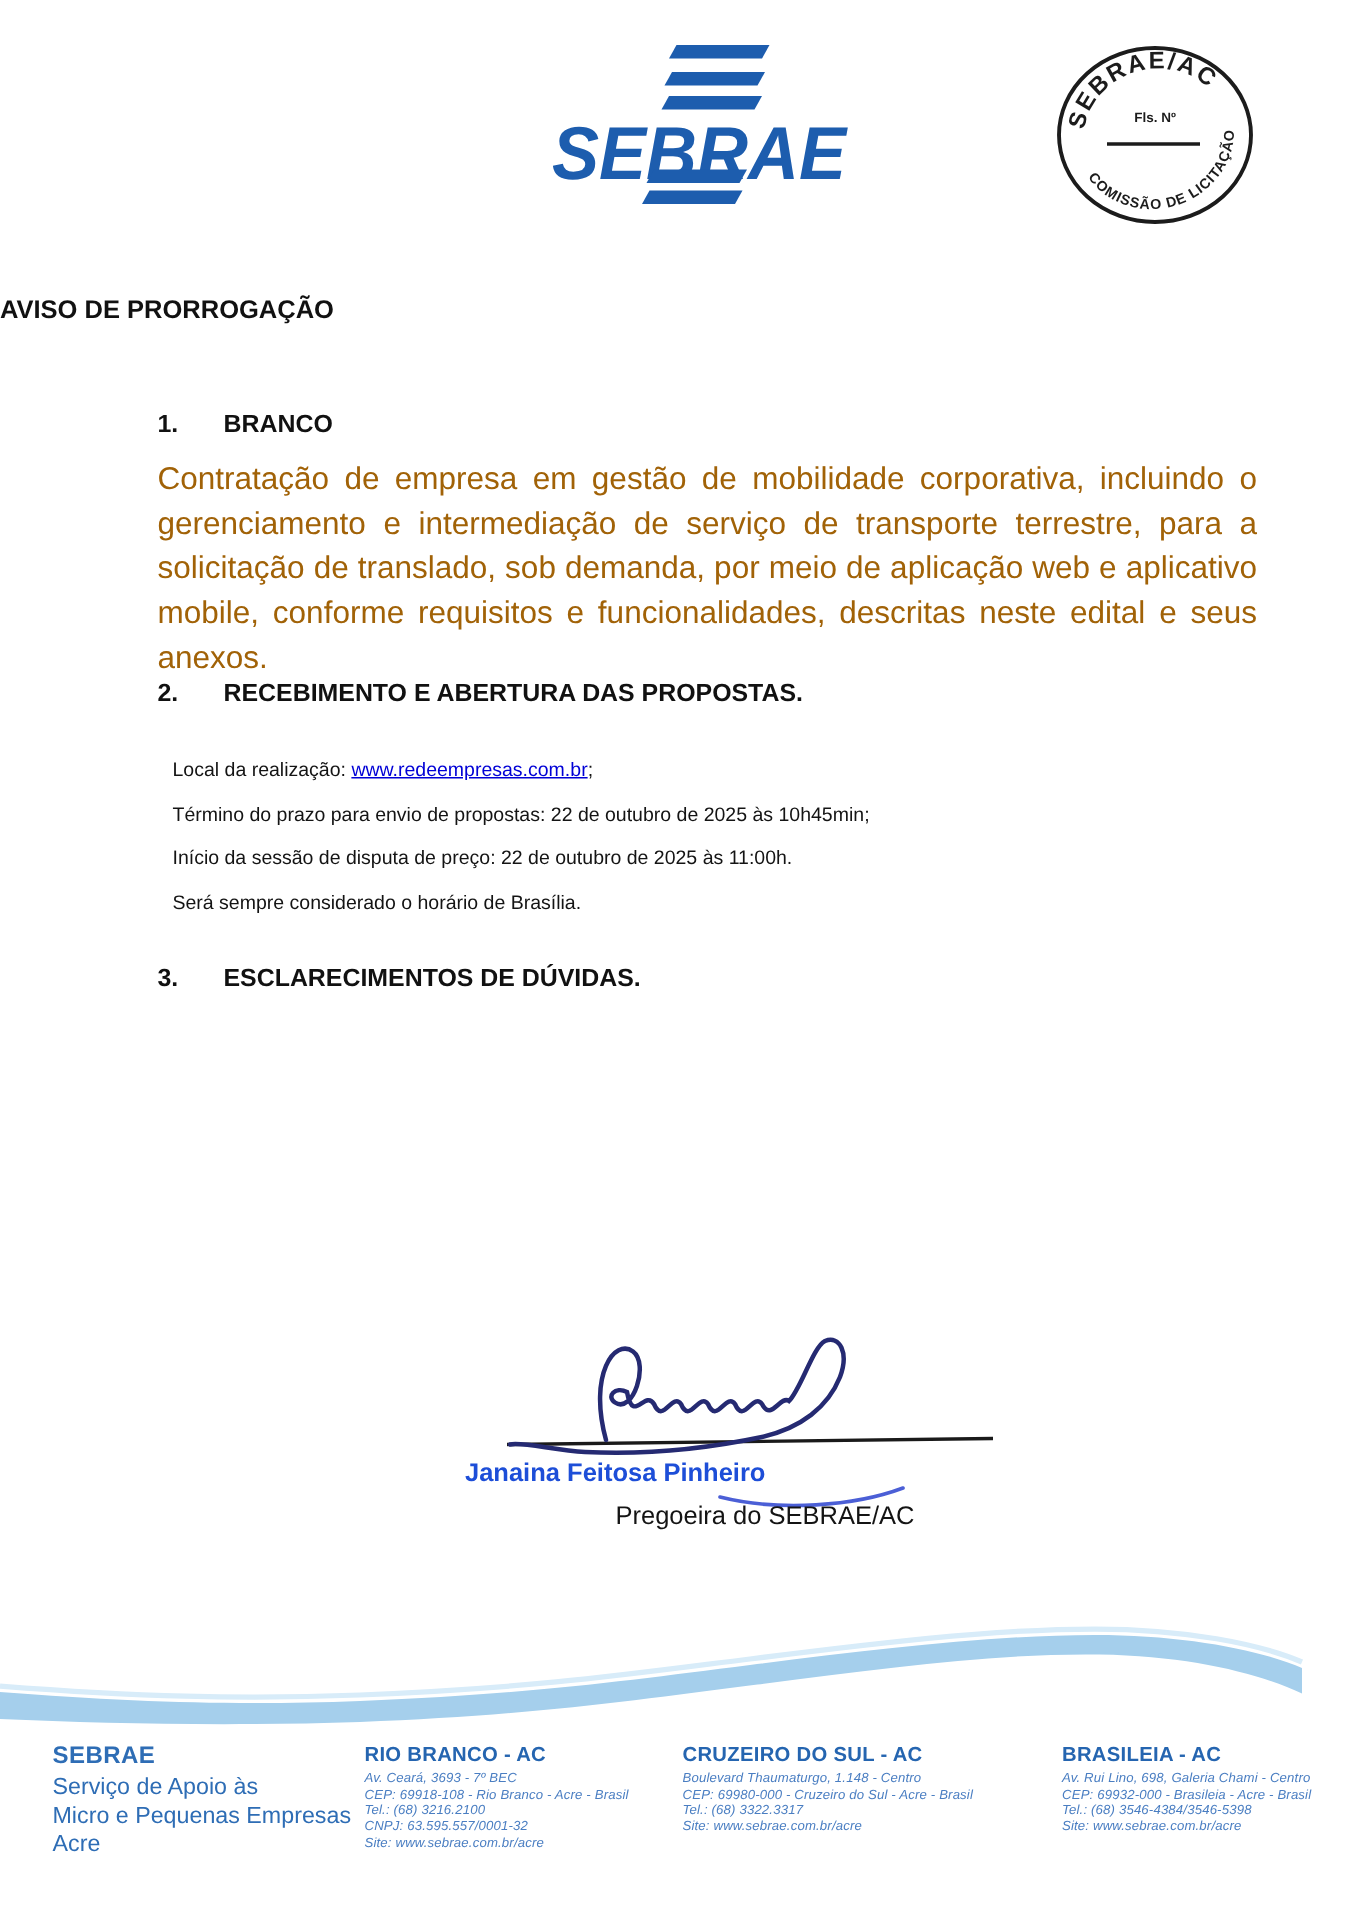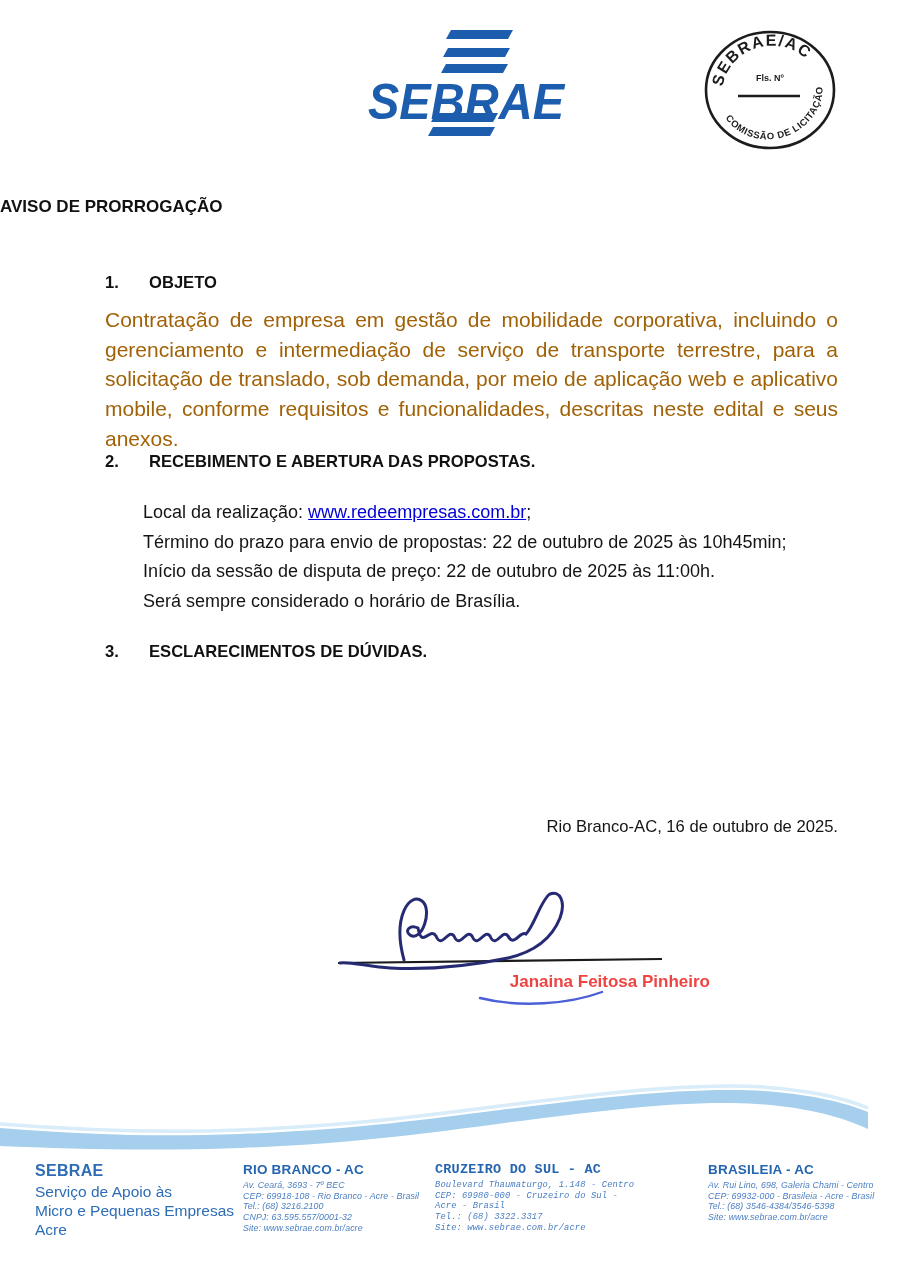--- a/index.html
+++ b/index.html
@@ -10,40 +10,40 @@
   
   .logo-svg{position:absolute;left:357px;top:27px;width:240px;height:116px;}
   .stamp-svg{position:absolute;left:700px;top:27px;width:140px;height:130px;}
   .title{position:absolute;left:0;top:196px;width:900px;text-align:left;
     font-weight:bold;font-size:17px;line-height:22px;color:#111;}
   
   .block{position:absolute;left:105px;width:733px;}
   .sec-head{display:flex;font-weight:bold;font-size:16.6px;color:#111;}
   .sec-head .num{width:44px;flex:0 0 44px;}
   .para{margin-left:23px;text-align:justify;font-size:21px;line-height:29.7px;color:#a16207;}
-  .lines{margin-left:38px;font-size:18px;line-height:29.7px;color:#141414;}
+  .lines{margin-left:10px;font-size:13px;line-height:29.7px;color:#141414;}
   .doc-link{color:#0000d6;text-decoration:underline;cursor:pointer;}
   .dateline{position:absolute;left:105px;width:733px;top:817px;text-align:right;
     font-size:16.6px;color:#141414;}
   
   .sig-svg{position:absolute;left:330px;top:888px;width:345px;height:120px;}
-  .sig-name{position:absolute;left:310px;top:972px;width:400px;text-align:right;
-    font-weight:bold;font-size:17px;color:#ef4444;}
+  .sig-name{position:absolute;left:310px;top:972px;width:400px;text-align:left;
+    font-weight:bold;font-size:17px;color:#1d4ed8;}
   .sig-role{position:absolute;left:310px;top:1001px;width:400px;text-align:center;
     font-size:17px;color:#141414;}
   
   .wave-svg{position:absolute;left:0;top:1082px;width:900px;height:70px;}
   .footer-org{position:absolute;left:35px;top:1162px;width:215px;color:#2e6db5;}
   .footer-org .org-name{font-weight:bold;font-size:16px;margin-bottom:2px;letter-spacing:.3px;}
   .footer-org .org-line{font-size:15.5px;line-height:19px;}
   .office{position:absolute;top:1162px;color:#4a7ec2;}
   .office .city{font-weight:bold;font-size:13.5px;color:#2565b0;margin-bottom:3px;letter-spacing:.2px;}
   .office .oline{font-style:italic;font-size:8.8px;line-height:10.7px;letter-spacing:.1px;}
   .office.o1{left:243px;width:200px;}
-  .office.o2{left:435px;width:205px;font-family:Liberation Mono, monospace;}
+  .office.o2{left:455px;width:205px;}
   .office.o3{left:660px;width:240px;margin-left:48px;}
 </style>
 </head>
 <body>
 
 <div class="page">
 
   <svg class="logo-svg" viewBox="0 0 240 116" aria-hidden="true">
     <g fill="#1d5dae">
       <path d="M89,12 L151,12 L146,21 L84,21 Z" transform="translate(5,-9)"></path>
@@ -75,21 +75,21 @@
     <line x1="38" y1="69" x2="100" y2="69" stroke="#1c1c1c" stroke-width="2.4"></line>
   </svg>
 
   <div class="title">
     <div>AVISO DE PRORROGAÇÃO</div>
   </div>
 
   <div class="block" style="top:273px;">
     <div class="sec-head">
       <span class="num">1.</span>
-      <span>OBJETO</span>
+      <span>BRANCO</span>
     </div>
   </div>
   <div class="block" style="top:305px;">
     <p class="para" style="margin:0;">Contratação de empresa em gestão de mobilidade corporativa, incluindo o gerenciamento e intermediação de serviço de transporte terrestre, para a solicitação de translado, sob demanda, por meio de aplicação web e aplicativo mobile, conforme requisitos e funcionalidades, descritas neste edital e seus anexos.</p>
   </div>
 
   <div class="block" style="top:452px;">
     <div class="sec-head">
       <span class="num">2.</span>
       <span>RECEBIMENTO E ABERTURA DAS PROPOSTAS.</span>
@@ -106,32 +106,32 @@
     </div>
   </div>
 
   <div class="block" style="top:642px;">
     <div class="sec-head">
       <span class="num">3.</span>
       <span>ESCLARECIMENTOS DE DÚVIDAS.</span>
     </div>
   </div>
 
-  <div class="dateline">Rio Branco-AC, 16 de outubro de 2025.</div>
 
   <svg class="sig-svg" viewBox="0 0 345 120" aria-hidden="true">
     <line x1="8" y1="75" x2="332" y2="71" stroke="#1a1a1a" stroke-width="2.2"></line>
     <path d="M74,72 C62,28 80,4 92,13 C103,21 92,55 80,47 C74,43 80,36 88,40
              C92,62 100,38 106,48 C112,62 118,40 124,48 C130,62 136,40 142,48
              C148,62 154,40 160,48 C166,62 172,40 178,48 C184,60 190,42 196,46
              C204,38 212,10 220,6 C230,2 236,14 230,30 C222,50 204,64 178,70
              C140,78 100,82 60,80 C40,79 18,73 10,75" fill="none" stroke="#252a72" stroke-width="3" stroke-linecap="round"></path>
     <path d="M150,110 C190,120 240,116 272,104" fill="none" stroke="#4b5fd6" stroke-width="2.4" stroke-linecap="round"></path>
   </svg>
   <div class="sig-name">Janaina Feitosa Pinheiro</div>
+  <div class="sig-role">Pregoeira do SEBRAE/AC</div>
 
   <svg class="wave-svg" viewBox="0 0 900 70" aria-hidden="true">
     <path d="M0,42 C90,49 160,51 240,48 C360,43 420,34 500,24 C580,14 660,4 730,4 C790,4 840,14 868,26" fill="none" stroke="#d8ecf9" stroke-width="3.5"></path>
     <path d="M0,46 C90,53 160,55 240,52 C360,47 420,38 500,28 C580,18 660,8 730,8
              C790,8 840,18 868,30 L868,47 C840,34 795,22 733,21 C665,20 590,30 505,41
              C420,52 350,62 240,66 C150,69 70,67 0,64 Z" fill="#a5cfec"></path>
   </svg>
 
   <div class="footer-org">
     <div class="org-name">SEBRAE</div>

